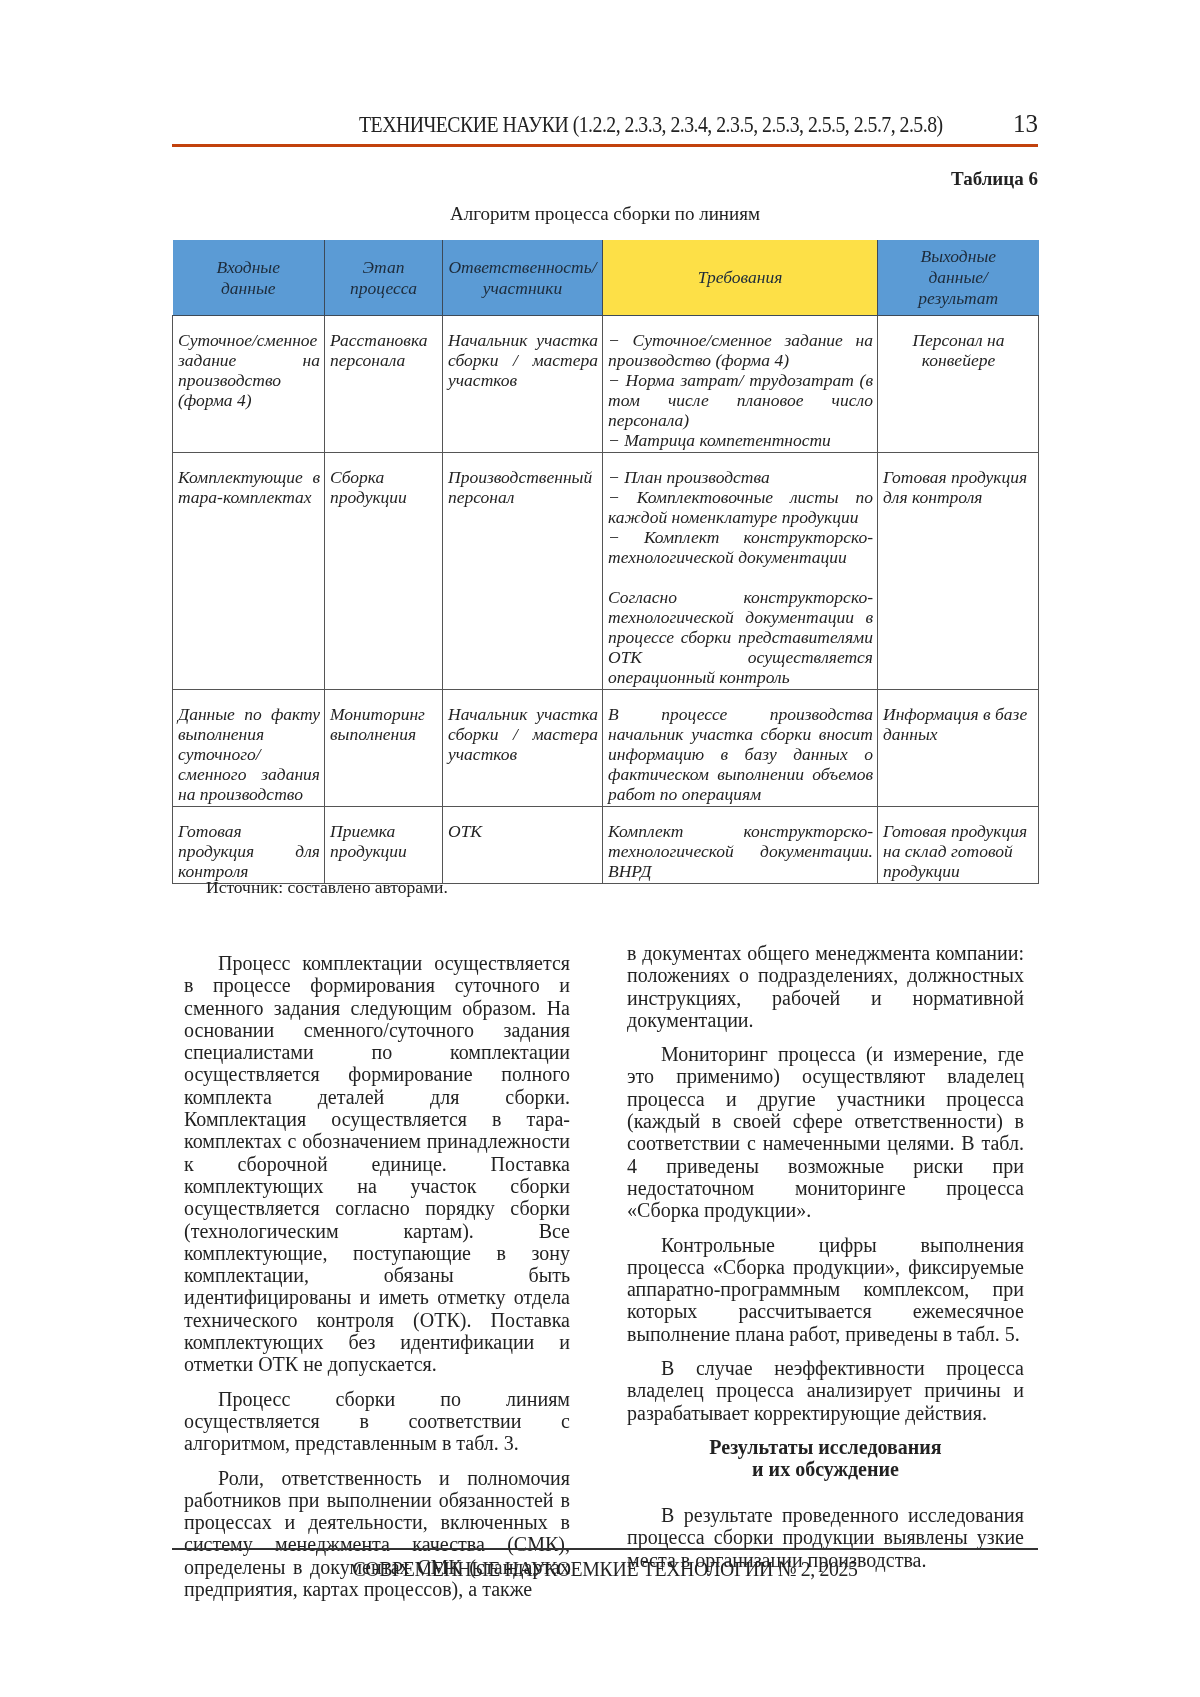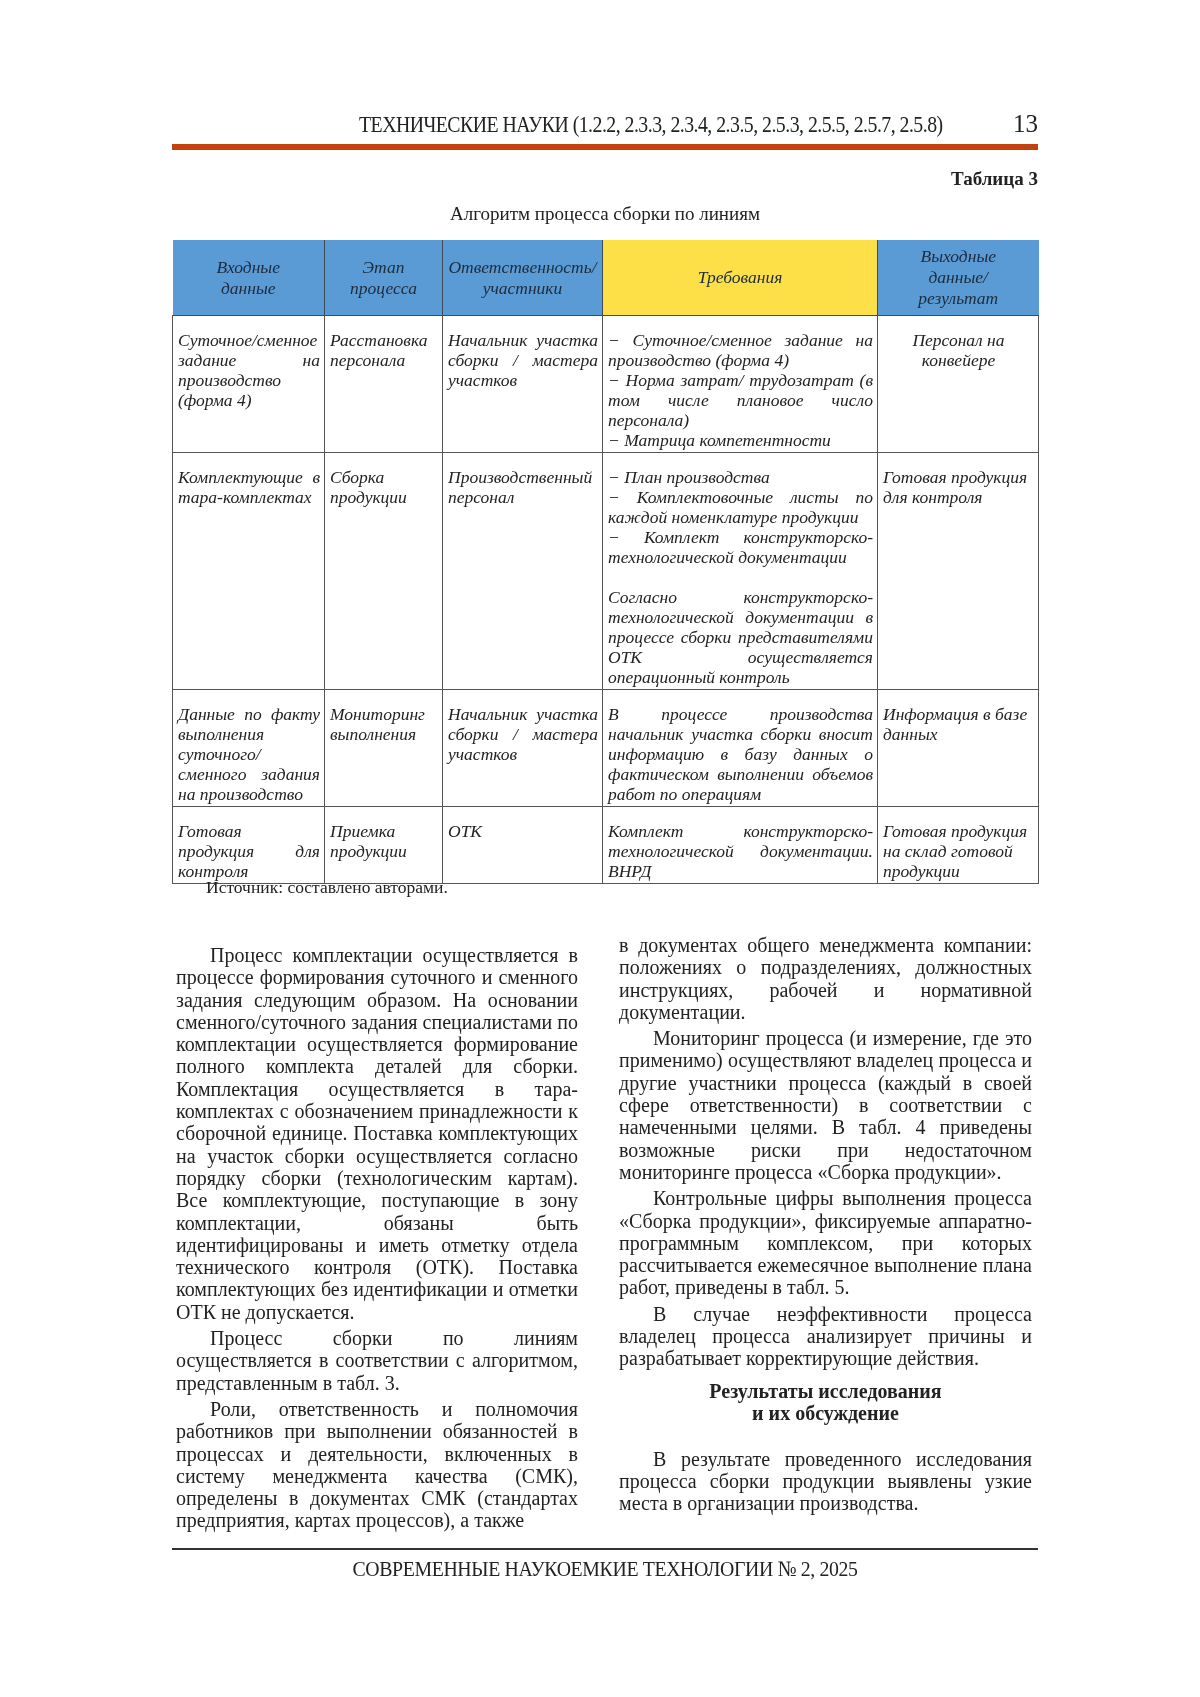--- a/index.html
+++ b/index.html
@@ -1,53 +1,53 @@
 <!DOCTYPE html>
 <html><head>
 <meta charset="utf-8">
 <style>
   html, body { margin: 0; padding: 0; background: #ffffff; }
   body { width: 1200px; height: 1697px; position: relative; overflow: hidden;
          font-family: "Liberation Serif", "DejaVu Serif", serif; color: #222; }
   .running-head { position: absolute; left: 172px; top: 108px; width: 866px; height: 36px;
-                  border-bottom: 6px solid #c2410c; }
+                  border-bottom: 3px solid #c2410c; }
   .running-head .title { position: absolute; right: 95px; top: 4px; font-size: 23px;
                   letter-spacing: -0.6px; transform: scaleX(0.86); transform-origin: right center; white-space: nowrap; }
   .running-head .page-num { position: absolute; right: 0; top: 2px; font-size: 25px; }
   .table-label { position: absolute; right: 162px; top: 168px; font-size: 19px; font-weight: bold; }
   .table-caption { position: absolute; left: 172px; width: 866px; top: 203px; text-align: center; font-size: 19px; }
   table.algo { position: absolute; left: 172px; top: 240px; width: 866px; border-collapse: collapse;
                font-size: 17.5px; line-height: 20px; table-layout: fixed; font-style: italic; }
   table.algo th { background: #5b9bd5; font-weight: normal; color: #1d2b3a; border: 1.5px solid #3d4a58;
                   border-top: none; text-align: center; vertical-align: middle; padding: 6px 4px; height: 62px; line-height: 21px; }
   table.algo th:first-child { border-left: none; }
   table.algo th:last-child { border-right: none; }
   table.algo td { border: 1.5px solid #555; vertical-align: top; padding: 14px 4px 2px 5px; text-align: justify; }
   .cell-line { display: block; }
   .gap { display: block; height: 20px; }
   .source { position: absolute; left: 206px; top: 877px; font-size: 17.5px; }
   .col { position: absolute; top: 940px; width: 410px; font-size: 20px; line-height: 22.3px; text-align: justify; }
   .col.left { left: 172px; }
   .col.right { left: 615px; top: 930px; width: 421px; }
-  .col p { margin: 4px; text-indent: 34px; font-family: Liberation Serif, serif; }
+  .col p { margin: 12px; text-indent: 34px; font-family: Liberation Serif, serif; }
   .col p.cont { text-indent: 0; }
   .section-heading { text-align: center; font-weight: bold; margin: 10px 0 24px 0; line-height: 22px; }
   .footer { position: absolute; left: 172px; top: 1548px; width: 866px; border-top: 2.5px solid #333; }
   .footer .footer-text { display: block; text-align: center; font-size: 22px; margin-top: 6px;
                          transform: scaleX(0.9); letter-spacing: -0.4px; white-space: nowrap; }
 </style>
 </head>
 <body>
 
 <div class="running-head">
   <span class="title">ТЕХНИЧЕСКИЕ НАУКИ (1.2.2, 2.3.3, 2.3.4, 2.3.5, 2.5.3, 2.5.5, 2.5.7, 2.5.8)</span>
   <span class="page-num">13</span>
 </div>
 
-<div class="table-label">Таблица 3</div>
+<div class="table-label">Таблица 6</div>
 <div class="table-caption">Алгоритм процесса сборки по линиям</div>
 
 <table class="algo">
   <colgroup>
     <col style="width:152px">
       <col style="width:118px">
       <col style="width:160px">
       <col style="width:275px">
       <col style="width:161px">
   </colgroup>

